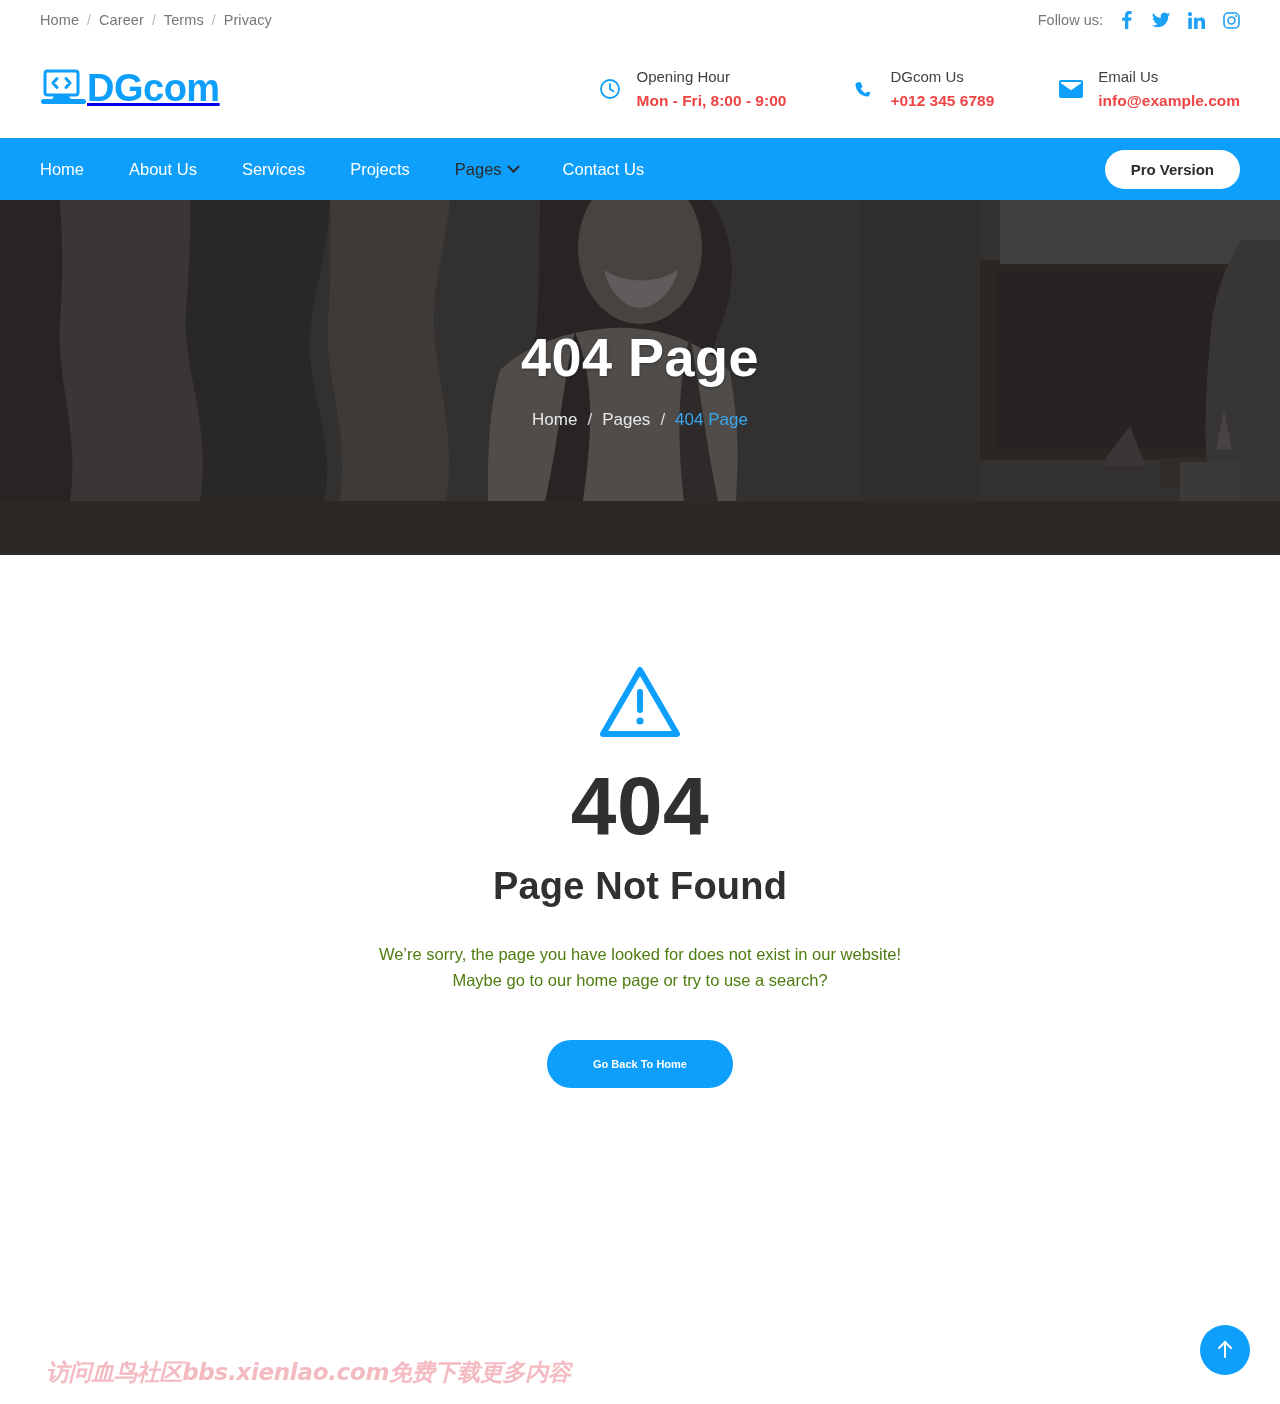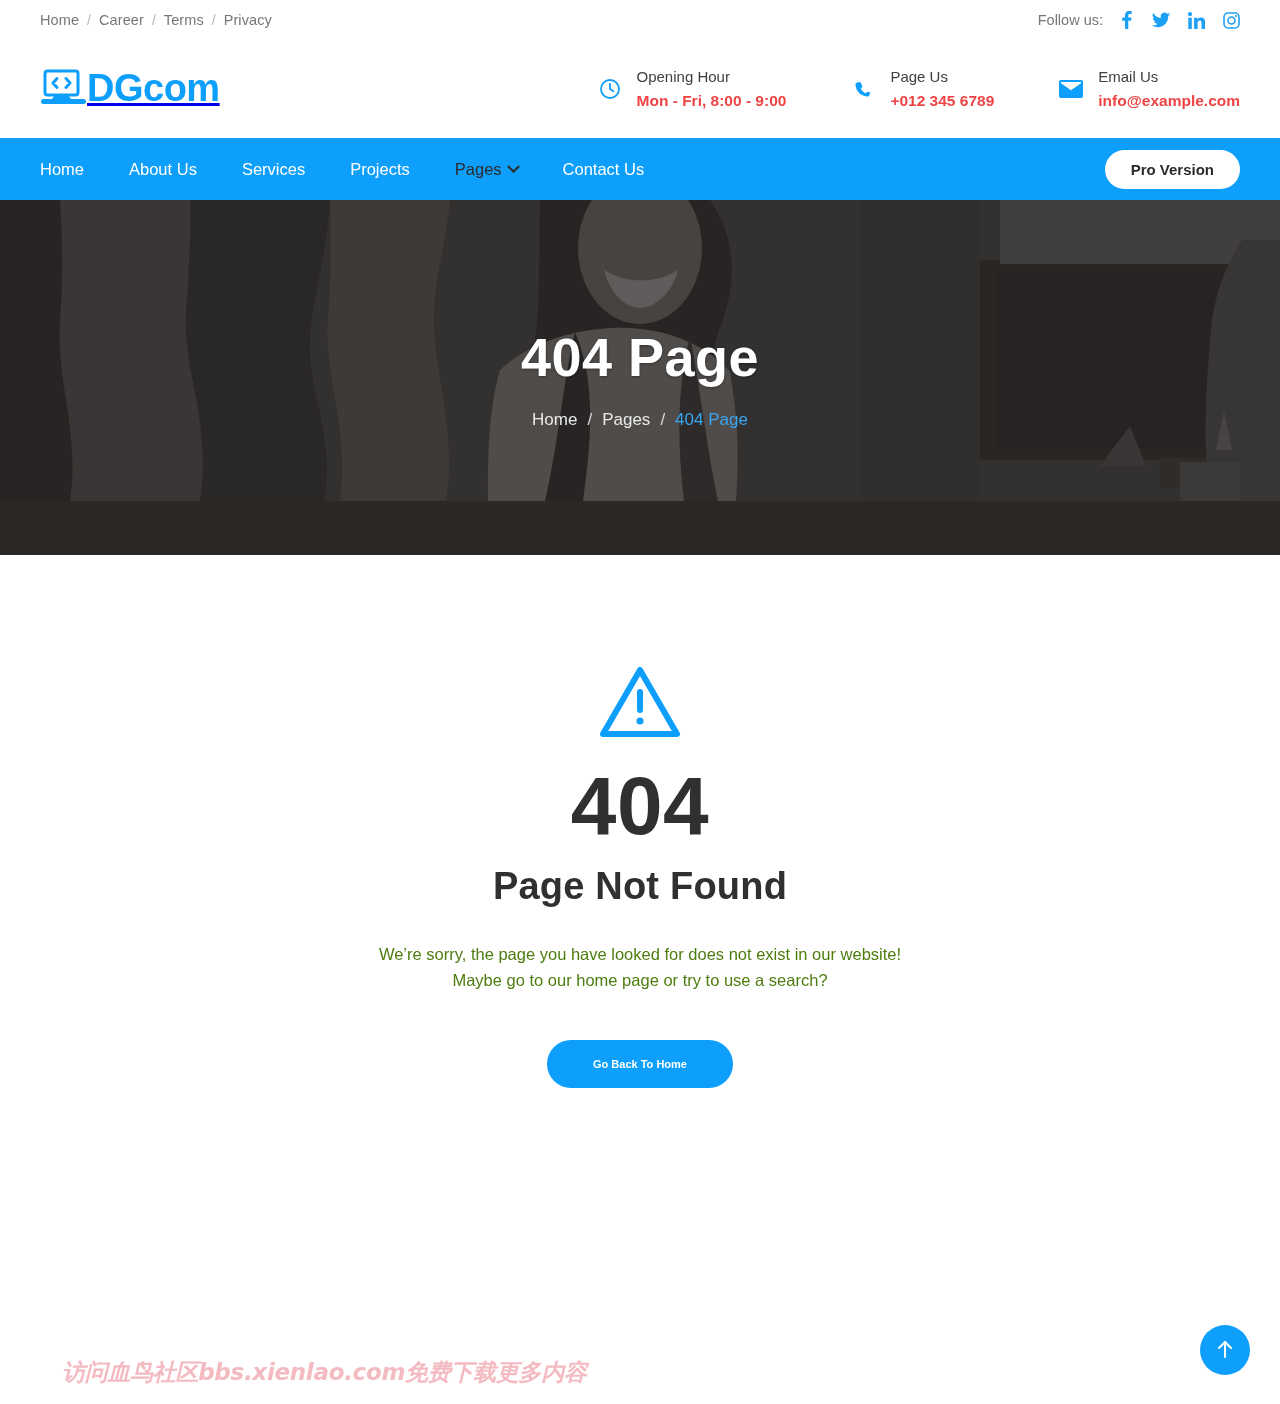--- a/index.html
+++ b/index.html
@@ -218,21 +218,20 @@
     left: 46px;
     top: 1357px;
     font-size: 23px;
     font-weight: bold;
     font-style: italic;
     color: #f0a8b0;
     opacity: .78;
     letter-spacing: -0.3px;
     white-space: nowrap;
     font-family: "DejaVu Sans", sans-serif;
-    margin-left: 16px;
   }
   .back-top {
     position: absolute;
     left: 1200px;
     top: 1325px;
     width: 50px; height: 50px;
     border-radius: 50%;
     background: #0d9ffb;
     border: none;
     cursor: pointer;
@@ -314,21 +313,21 @@
         </span>
       </div>
 
       <div class="info-item info-call">
         <span class="info-icon">
           <svg width="20" height="20" viewBox="0 0 20 20" fill="#0d9ffb">
               <path d="M18.3 14.2l-3.1-1.4a1.3 1.3 0 0 0-1.6.4l-1 1.2a10.4 10.4 0 0 1-5-5l1.2-1a1.3 1.3 0 0 0 .4-1.6L7.8 3.7a1.3 1.3 0 0 0-1.5-.7L3.6 3.7A1.4 1.4 0 0 0 2.5 5c0 7 5.6 12.6 12.5 12.6a1.4 1.4 0 0 0 1.3-1l.7-2.7a1.3 1.3 0 0 0-.7-1.5z"></path>
             </svg>
         </span>
         <span class="info-text">
-          <span class="info-label" style="display:block">Page Us</span>
+          <span class="info-label" style="display:block">DGcom Us</span>
           <span class="info-value" style="display:block">+012 345 6789</span>
         </span>
       </div>
 
       <div class="info-item info-email">
         <span class="info-icon">
           <svg width="24" height="18" viewBox="0 0 24 18" fill="#0d9ffb">
               <path d="M2 0h20a2 2 0 0 1 2 2v14a2 2 0 0 1-2 2H2a2 2 0 0 1-2-2V2a2 2 0 0 1 2-2zm10 10.2L22 3.2V2H2v1.2l10 7z"></path>
             </svg>
         </span>

